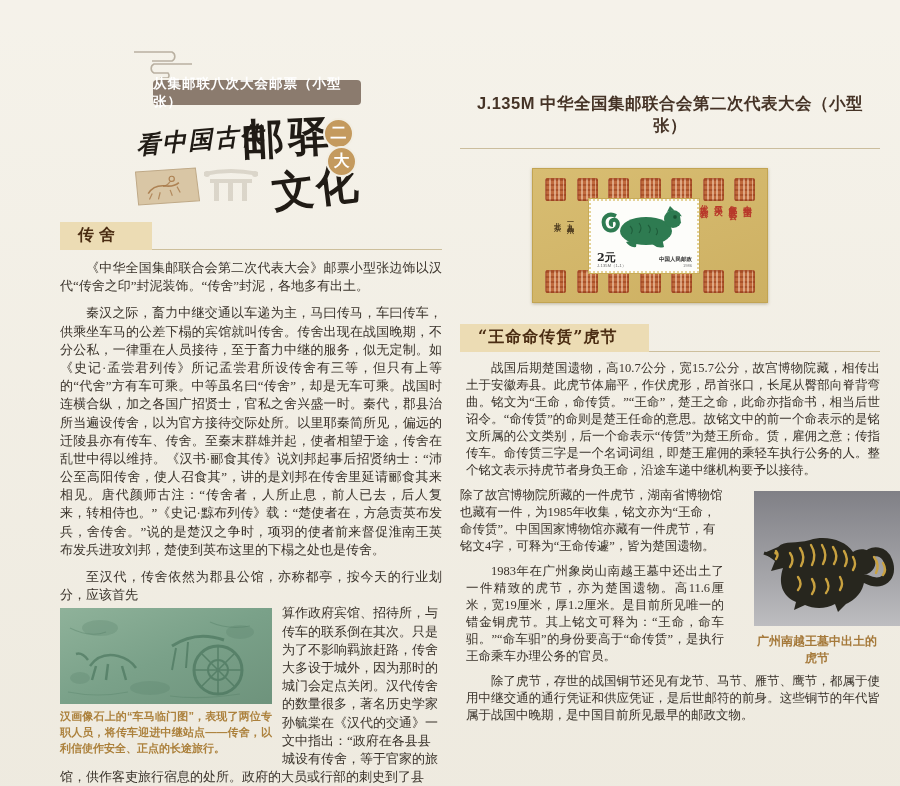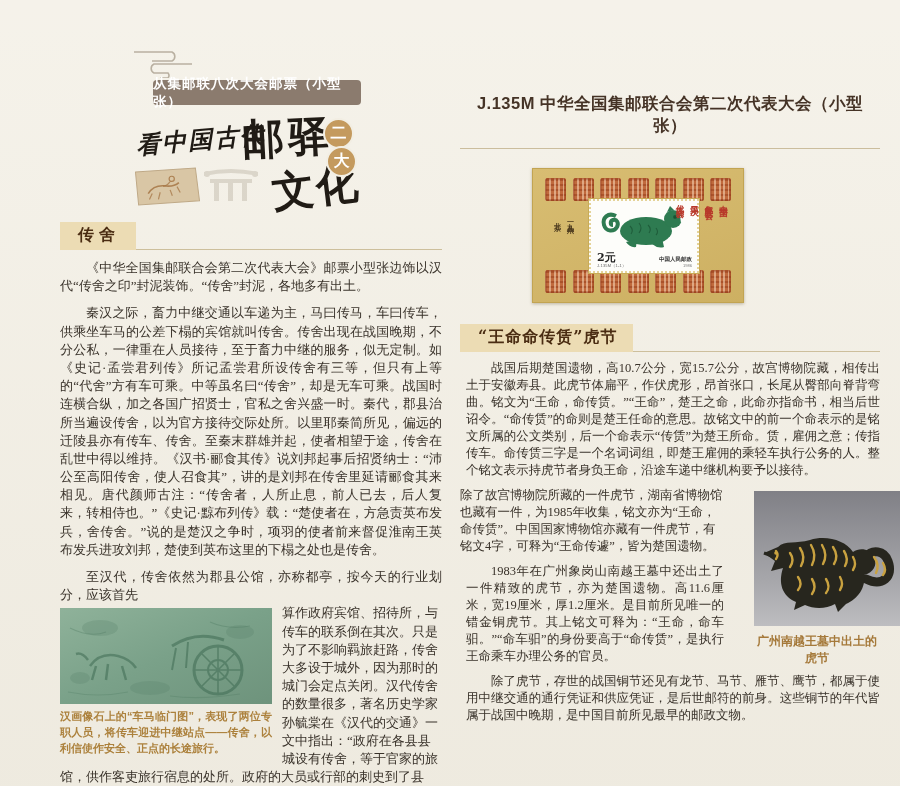--- a/index.html
+++ b/index.html
@@ -30,42 +30,42 @@
     font:700 16px "Liberation Sans",sans-serif; display:flex; align-items:center; justify-content:center;
   }
   .badge-top { left:263px; top:118px; }
   .badge-bottom { left:266px; top:146px; }
   .brick { position:absolute; left:74px; top:168px; transform:rotate(-2deg); }
   .gate { position:absolute; left:142px; top:166px; opacity:.55; }
   .sec-hd { border-bottom:1px solid #cdbf9c; margin-top:2px; }
   .sec-tag {
     display:inline-block; background:#ecdcb4; color:#4a2c12;
     font:700 16px "DejaVu Serif",serif; letter-spacing:5px;
-    padding:3px 16px 4px 18px; margin-bottom:-1px;
+    padding:3px 32px 4px 18px; margin-bottom:-1px;
   }
   .sec-tag.tight { letter-spacing:1px; }
   .body-text p { text-align:justify; text-indent:2em; }
   .left-col .body-text { font-size:13px; line-height:1.4; color:#39322a; }
   .left-col .body-text p { margin-top:9px; }
   figure.fig-left { float:left; width:212px; margin:4px 10px 2px 0; }
   .stone-img { display:block; width:212px; height:96px; }
   figcaption.cap {
     font:700 11px "Liberation Sans","DejaVu Sans",sans-serif;
     color:#ac813c; line-height:1.42; margin-top:5px; text-align:justify;
   }
   
   .right-col { position:absolute; left:460px; top:0; width:420px; }
   .r-title {
     margin-top:93px; text-align:center; color:#453326;
     font:700 16.5px "Liberation Sans","DejaVu Sans",sans-serif; letter-spacing:.5px;
   }
   .r-rule { border-bottom:1px solid #cbbd9d; margin-top:11px; }
   
   .sheet {
-    position:relative; width:212px; height:135px; margin:19px 0 6px 72px;
+    position:relative; width:236px; height:135px; margin:19px 0 6px 72px;
     background:linear-gradient(160deg,#d8bd72,#cdb062);
     box-shadow:0 1px 3px rgba(90,70,30,.35); border:1px solid #c2a452;
   }
   .seal-row { position:absolute; left:12px; right:12px; display:flex; justify-content:space-between; }
   .seal-row.top { top:9px; } .seal-row.bot { bottom:9px; }
   .seal {
     width:21px; height:23px; border-radius:2px; background:#c06a3d;
     background-image:
       repeating-linear-gradient(90deg, rgba(255,230,200,.5) 0 1.5px, transparent 1.5px 4.5px),
       repeating-linear-gradient(0deg, rgba(150,60,25,.5) 0 1.5px, transparent 1.5px 5px);

